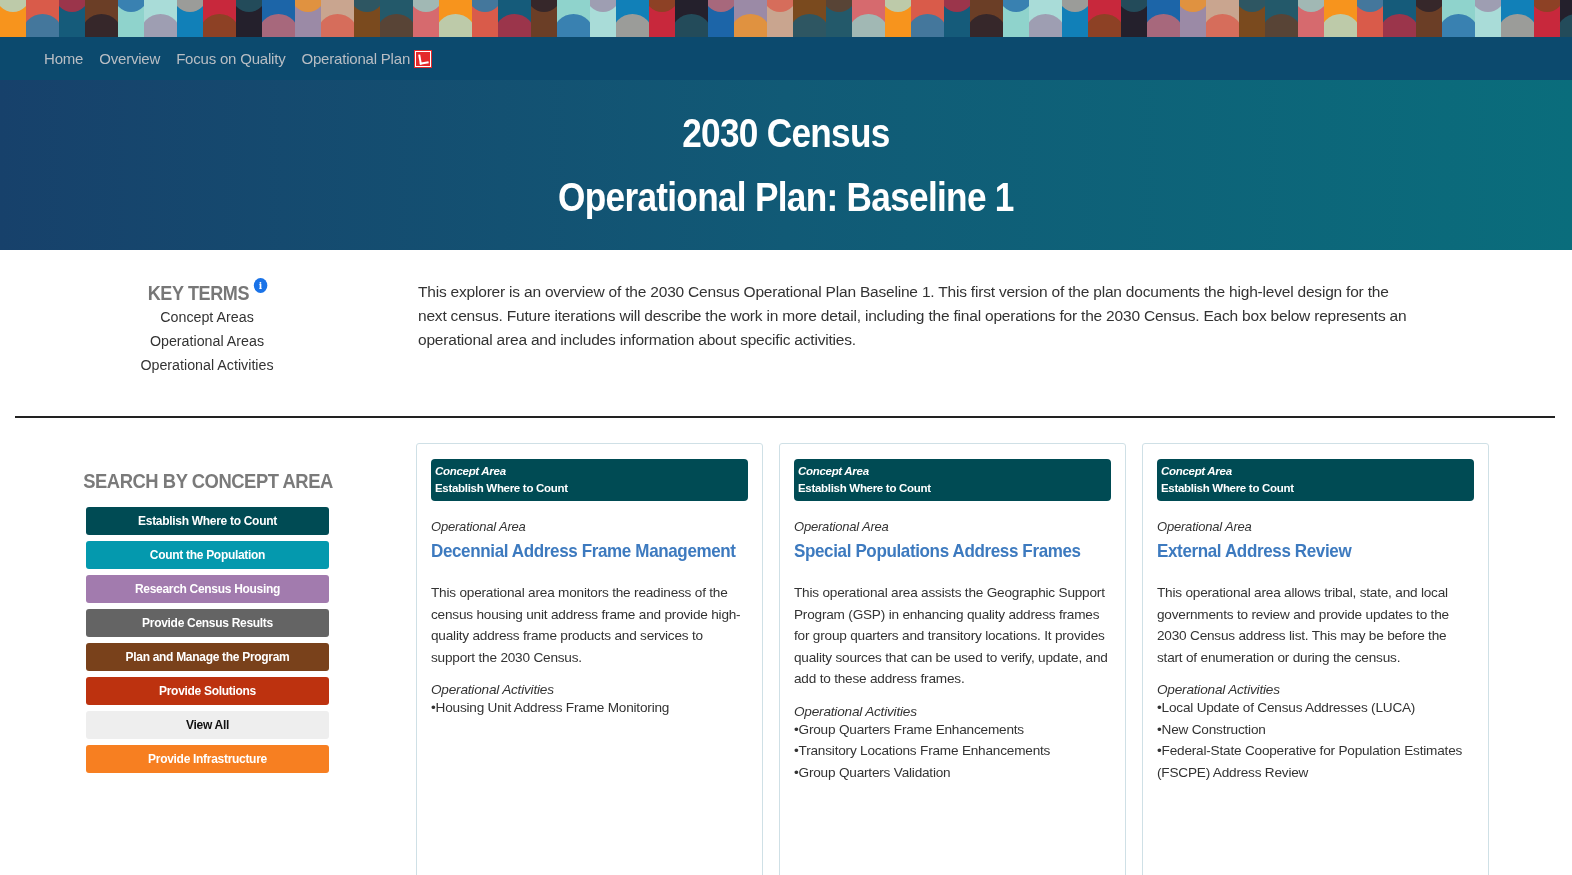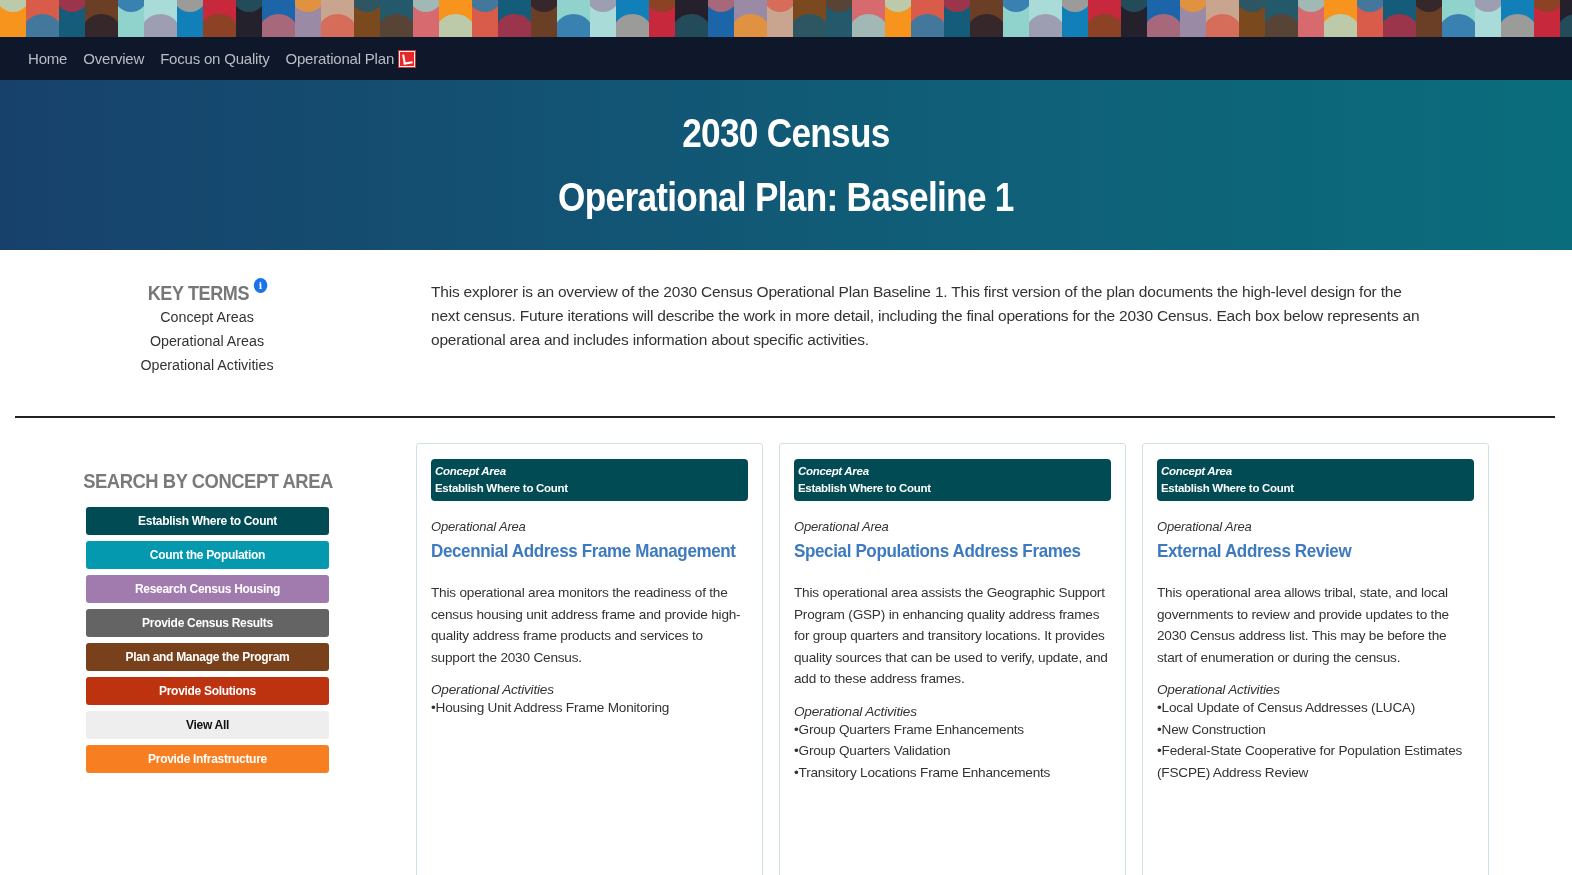--- a/index.html
+++ b/index.html
@@ -3,34 +3,34 @@
 <meta charset="utf-8">
 <style>
   * { box-sizing: border-box; margin: 0; padding: 0; }
   html, body { width: 1572px; height: 875px; overflow: hidden; background: #ffffff; }
   body { font-family: "Liberation Sans", "DejaVu Sans", sans-serif; color: #222; }
 
   .banner { height: 37px; width: 100%; display: flex; overflow: hidden; }
   .banner .pat { flex: 0 0 auto; height: 37px; position: relative; overflow: hidden; }
   .banner .pat span { position: absolute; border-radius: 50%; }
 
-  .navbar { height: 43px; background: #0f172a; display: flex; align-items: center; padding-left: 28px; }
+  .navbar { height: 43px; background: #0c4a6e; display: flex; align-items: center; padding-left: 44px; }
   .navbar a { color: #b9bec4; text-decoration: none; font-size: 15px; margin-right: 16px; font-family: "Liberation Sans", sans-serif; letter-spacing: -0.2px; display: flex; align-items: center; }
   .pdf-icon { display: inline-block; width: 16px; height: 16px; background: #e4292b; border: 1.5px solid #fff; outline: 1px solid #e4292b; margin-left: 5px; position: relative; }
   .pdf-icon::after { content: ""; position: absolute; left: 3px; top: 2px; width: 7px; height: 8px; border-left: 2px solid #fff; border-bottom: 2px solid #fff; transform: rotate(-10deg); }
 
   .hero { height: 170px; background: linear-gradient(90deg, #17416b 0%, #115a76 50%, #0a6d7c 100%); display: flex; flex-direction: column; align-items: center; justify-content: center; }
   .hero h1 { color: #fff; font-weight: bold; font-size: 40px; line-height: 64px; letter-spacing: -0.8px; transform: scaleX(0.88); font-family: "Liberation Sans", sans-serif; }
 
   .intro { display: flex; padding-top: 30px; height: 166px; }
   .keyterms { width: 414px; text-align: center; }
   .keyterms h2 { color: #777; font-size: 20px; font-weight: bold; letter-spacing: -0.4px; display: inline-flex; align-items: flex-start; margin-top: 2px; transform: scaleX(0.9); }
   .info-icon { display: inline-flex; width: 15px; height: 15px; border-radius: 50%; background: #1a73e8; color: #fff; font-size: 10px; font-weight: bold; align-items: center; justify-content: center; margin-left: 5px; margin-top: -4px; font-family: "DejaVu Serif", serif; }
   .keyterms .term { font-size: 15.5px; color: #333; line-height: 24px; transform: scaleX(0.92); }
-  .intro-text { width: 1000px; margin-left: 17px; font-size: 15.5px; color: #333; line-height: 24px; letter-spacing: -0.2px; }
+  .intro-text { width: 1000px; margin-left: 4px; font-size: 15.5px; color: #333; line-height: 24px; letter-spacing: -0.2px; }
 
   .divider { margin: 0 17px 0 15px; border-top: 2px solid #222; }
 
   .main { display: flex; padding-top: 25px; }
   .filter { width: 416px; padding-top: 27px; }
   .filter h2 { text-align: center; color: #7a7a7a; font-size: 20px; font-weight: bold; letter-spacing: -0.5px; margin-bottom: 14px; transform: scaleX(0.92); }
   .filter .btn { display: block; margin-left: 86px; width: 243px; height: 28px; border-radius: 3px; color: #fff; font-size: 12px; font-weight: bold; text-align: center; line-height: 28px; margin-bottom: 6px; letter-spacing: -0.3px; border: none; cursor: pointer; font-family: "Liberation Sans", sans-serif; }
 
   .cards { display: flex; gap: 16px; }
   .card { width: 347px; height: 476px; border: 1px solid #cfe0e6; border-radius: 3px; padding: 15px 14px 0 14px; position: relative; }
@@ -278,22 +278,22 @@
       <div class="concept-box">
         <span class="lbl">Concept Area</span>
         <span class="val">Establish Where to Count</span>
       </div>
       <div class="op-label">Operational Area</div>
       <div class="op-title">Special Populations Address Frames</div>
       <p class="desc">This operational area assists the Geographic Support Program (GSP) in enhancing quality address frames for group quarters and transitory locations. It provides quality sources that can be used to verify, update, and add to these address frames.</p>
       <div class="acts-label">Operational Activities</div>
       <ul class="acts">
         <li>Group Quarters Frame Enhancements</li>
+        <li>Transitory Locations Frame Enhancements</li>
         <li>Group Quarters Validation</li>
-        <li>Transitory Locations Frame Enhancements</li>
       </ul>
       <a href="#" class="learn">Learn More</a>
     </article>
 
     <article class="card c3">
       <div class="concept-box">
         <span class="lbl">Concept Area</span>
         <span class="val">Establish Where to Count</span>
       </div>
       <div class="op-label">Operational Area</div>

